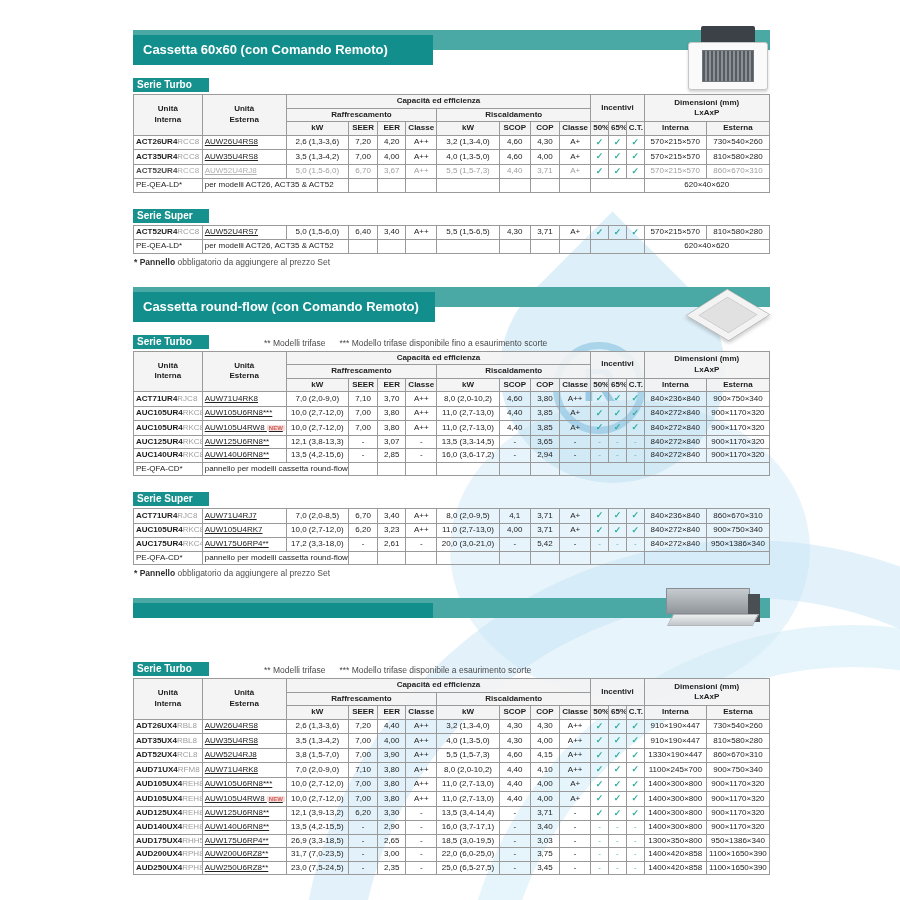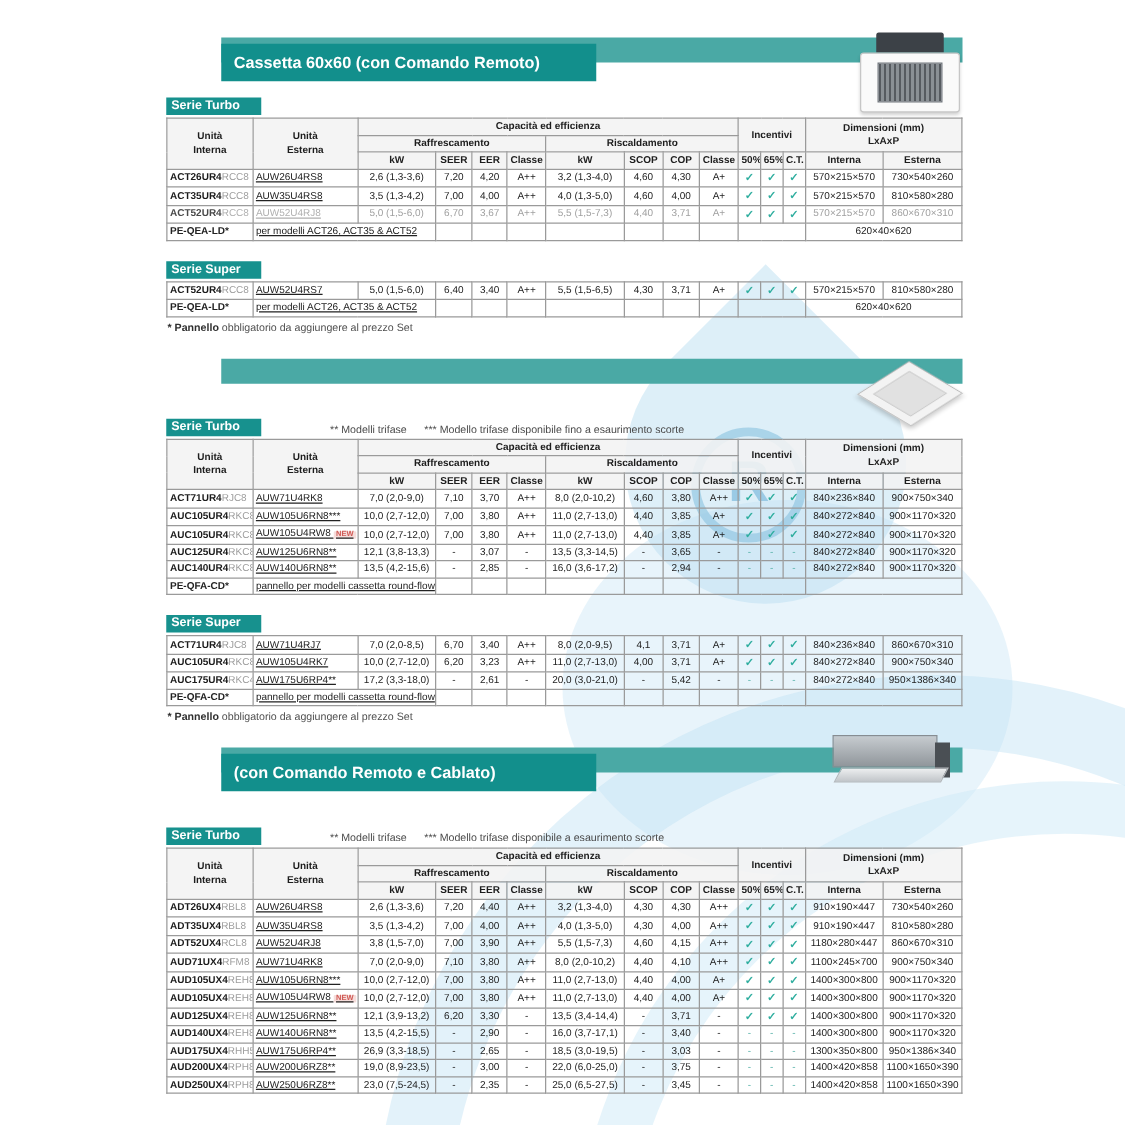--- a/index.html
+++ b/index.html
@@ -15,21 +15,21 @@
   .wm-arc2 { left:460px; top:625px; width:700px; height:700px; border:42px solid rgba(205,233,248,0.5); border-radius:50%; }
 
   .content { position:relative; z-index:1; margin-left:133px; width:637px; }
   h1.page-title { margin:0; padding-top:8px; font-size:17px; font-weight:bold; color:#0a989c; }
 
   .section { position:relative; }
   .sec-gap1 { margin-top:30px; }
   .sec-gap  { margin-top:20px; }
 
   
-  .banner { position:relative; margin-bottom:6px;margin-left:44px; }
+  .banner { position:relative; margin-bottom:6px; }
   .banner .strip { position:absolute; top:0; left:0; width:100%; height:20px; background:#4aa9a5; }
   .banner .box { position:absolute; top:5px; left:0; background:#128f8c; color:#ffffff; font-weight:bold; font-size:13px; padding:7px 16px 8px 10px; min-width:300px; box-sizing:border-box; }
   .banner .box .bl { line-height:15px; white-space:nowrap; }
   .banner.h1x { height:40px; }
   .banner.h2x { height:56px; }
 
   
   .product { position:absolute; z-index:2; }
   .img-cassette { right:2px; top:-4px; width:80px; height:66px; }
   .img-cassette .ctop { margin:0 auto; width:54px; height:16px; background:#3c4147; border-radius:2px 2px 0 0; }
@@ -55,22 +55,22 @@
   .spec thead th { background:rgba(242,242,242,0.88); font-weight:bold; color:#1d1d1d; }
   .spec td.left { text-align:left; }
   .inner .m { font-weight:bold; color:#1b1b1b; }
   .inner .sfx { color:#9d9d9d; }
   .outer-cell { color:#5d5d5d;text-decoration:underline; }
   .ck { color:#2fae9f; font-weight:bold; font-size:9px; }
   .dsh { color:#5ab3aa; }
   tr.muted td { color:#a0a0a0; }
   tr.muted td .m { color:#4a4a4a; }
   tr.muted td .sfx, tr.muted td.outer-cell { color:#b0b0b0; }
-  .panel-code { font-weight:bold; color:#2a2a2a; }
-  .panel-desc { color:#4f4f4f;text-decoration:underline; }
+  .panel-code { font-weight:normal; color:#2a2a2a; }
+  .panel-desc { color:#4f4f4f; }
 
   .footnote { font-size:8.5px; color:#4f4f4f; margin:3px 0 0 1px; }
   .footnote b { color:#2f2f2f; }
   .tbl-gap { height:8px; }
 </style>
 </head>
 <body>
 
 <div class="page">
   <div class="wm wm-drop"></div>
@@ -263,20 +263,23 @@
                 <td colspan="3"></td>
                 <td colspan="2">620×40×620</td>
               </tr>
             </tbody>
           </table>
           <div class="footnote"><b>* Pannello</b> obbligatorio da aggiungere al prezzo Set</div>
         </div>
         <div class="section sec-gap">
           <div class="banner h1x">
             <div class="strip"></div>
+            <div class="box">
+              <div class="bl">Cassetta round-flow (con Comando Remoto)</div>
+            </div>
             <div class="product img-round">
               <div class="rsq">
                 <div class="rsq2"></div>
               </div>
             </div>
           </div>
           <div class="chip-row">
             <div class="chip">Serie Turbo</div>
             <div class="note"><span>** Modelli trifase</span><span class="n2">*** Modello trifase disponibile fino a esaurimento scorte</span></div>
           </div>
@@ -515,21 +518,20 @@
                 <td colspan="2"></td>
               </tr>
             </tbody>
           </table>
           <div class="footnote"><b>* Pannello</b> obbligatorio da aggiungere al prezzo Set</div>
         </div>
         <div class="section sec-gap">
           <div class="banner h2x">
             <div class="strip"></div>
             <div class="box">
-              <div class="bl">(con Comando Remoto e Cablato)</div>
             </div>
             <div class="product img-duct">
               <div class="dbody"></div>
               <div class="dflange"></div>
               <div class="dbottom"></div>
             </div>
           </div>
           <div class="chip-row">
             <div class="chip">Serie Turbo</div>
             <div class="note"><span>** Modelli trifase</span><span class="n2">*** Modello trifase disponibile a esaurimento scorte</span></div>
@@ -622,21 +624,21 @@
                 <td>7,00</td>
                 <td>3,90</td>
                 <td>A++</td>
                 <td>5,5 (1,5-7,3)</td>
                 <td>4,60</td>
                 <td>4,15</td>
                 <td>A++</td>
                 <td><span class="ck">✓</span></td>
                 <td><span class="ck">✓</span></td>
                 <td><span class="ck">✓</span></td>
-                <td>1180×280×447</td>
+                <td>1330×190×447</td>
                 <td>860×670×310</td>
               </tr>
               <tr class="data-row">
                 <td class="left inner"><span class="m">AUD71UX4</span><span class="sfx">RFM8</span></td>
                 <td class="left outer-cell">AUW71U4RK8</td>
                 <td>7,0 (2,0-9,0)</td>
                 <td>7,10</td>
                 <td>3,80</td>
                 <td>A++</td>
                 <td>8,0 (2,0-10,2)</td>
@@ -730,21 +732,21 @@
                 <td>-</td>
                 <td><span class="dsh">-</span></td>
                 <td><span class="dsh">-</span></td>
                 <td><span class="dsh">-</span></td>
                 <td>1300×350×800</td>
                 <td>950×1386×340</td>
               </tr>
               <tr class="data-row">
                 <td class="left inner"><span class="m">AUD200UX4</span><span class="sfx">RPH8</span></td>
                 <td class="left outer-cell">AUW200U6RZ8**</td>
-                <td>19,0 (8,9-23,5)</td>
+                <td>31,7 (7,0-23,5)</td>
                 <td>-</td>
                 <td>3,00</td>
                 <td>-</td>
                 <td>22,0 (6,0-25,0)</td>
                 <td>-</td>
                 <td>3,75</td>
                 <td>-</td>
                 <td><span class="dsh">-</span></td>
                 <td><span class="dsh">-</span></td>
                 <td><span class="dsh">-</span></td>

